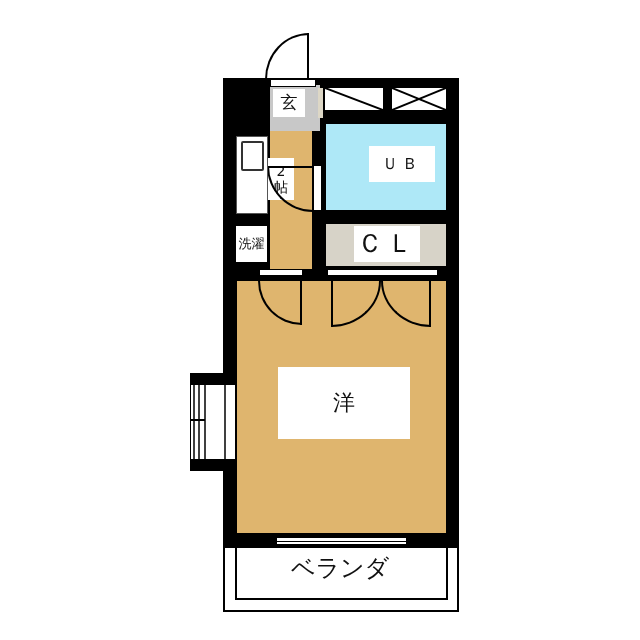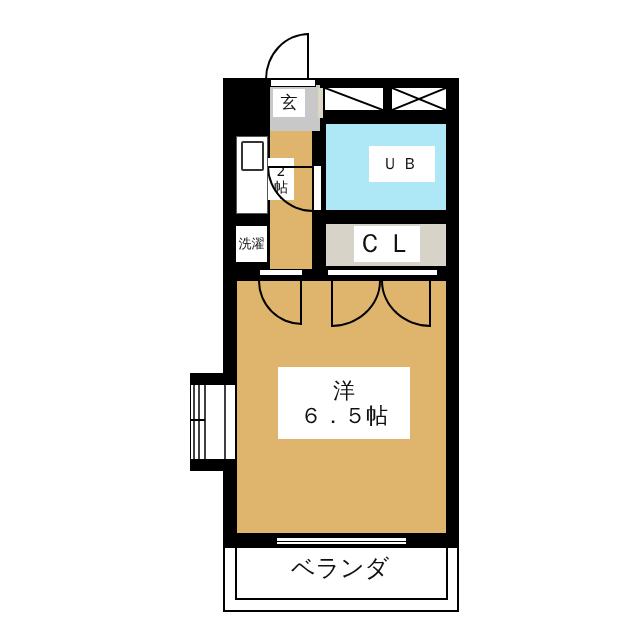--- a/index.html
+++ b/index.html
@@ -61,21 +61,20 @@
 <div class="abs" style="left:327px;top:269px;width:111px;height:7px;background:#fff;border:1px solid #000;"></div>
 
 <div class="abs floor" style="left:237px;top:281px;width:209px;height:252px;"></div>
 
 <div class="abs" style="left:258px;top:281px;width:44px;height:44px;border-bottom:2px solid #000;border-left:2px solid #000;border-bottom-left-radius:44px;border-right:2px solid #000;"></div>
 <div class="abs" style="left:331px;top:281px;width:50px;height:46px;border-bottom:2px solid #000;border-right:2px solid #000;border-bottom-right-radius:50px 46px;border-left:2px solid #000;"></div>
 <div class="abs" style="left:381px;top:281px;width:50px;height:46px;border-bottom:2px solid #000;border-left:2px solid #000;border-bottom-left-radius:50px 46px;border-right:2px solid #000;"></div>
 
 <div class="abs label" style="left:278px;top:367px;width:132px;height:72px;flex-direction:column;font-size:22px;">
   <span>洋</span>
-  <span>６．５帖</span>
 </div>
 
 <div class="abs wall" style="left:190px;top:373px;width:47px;height:98px;"></div>
 <div class="abs" style="left:191px;top:385px;width:44px;height:74px;background:#fff;">
   <svg width="44" height="74">
     <line x1="3" y1="0" x2="3" y2="74" stroke="#000" stroke-width="1.5"></line>
     <line x1="8" y1="0" x2="8" y2="74" stroke="#000" stroke-width="1.5"></line>
     <line x1="14" y1="0" x2="14" y2="74" stroke="#000" stroke-width="1.5"></line>
     <line x1="34" y1="0" x2="34" y2="74" stroke="#000" stroke-width="1.5"></line>
     <line x1="0" y1="35" x2="14" y2="35" stroke="#000" stroke-width="2"></line>

